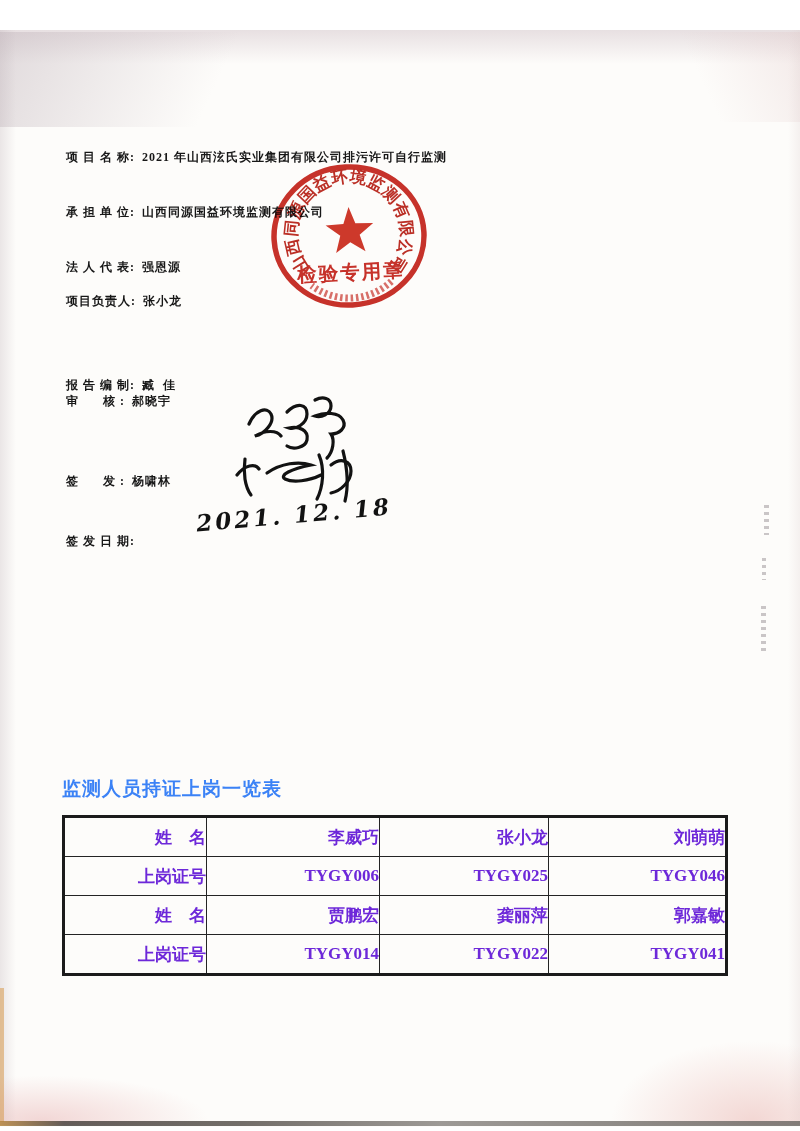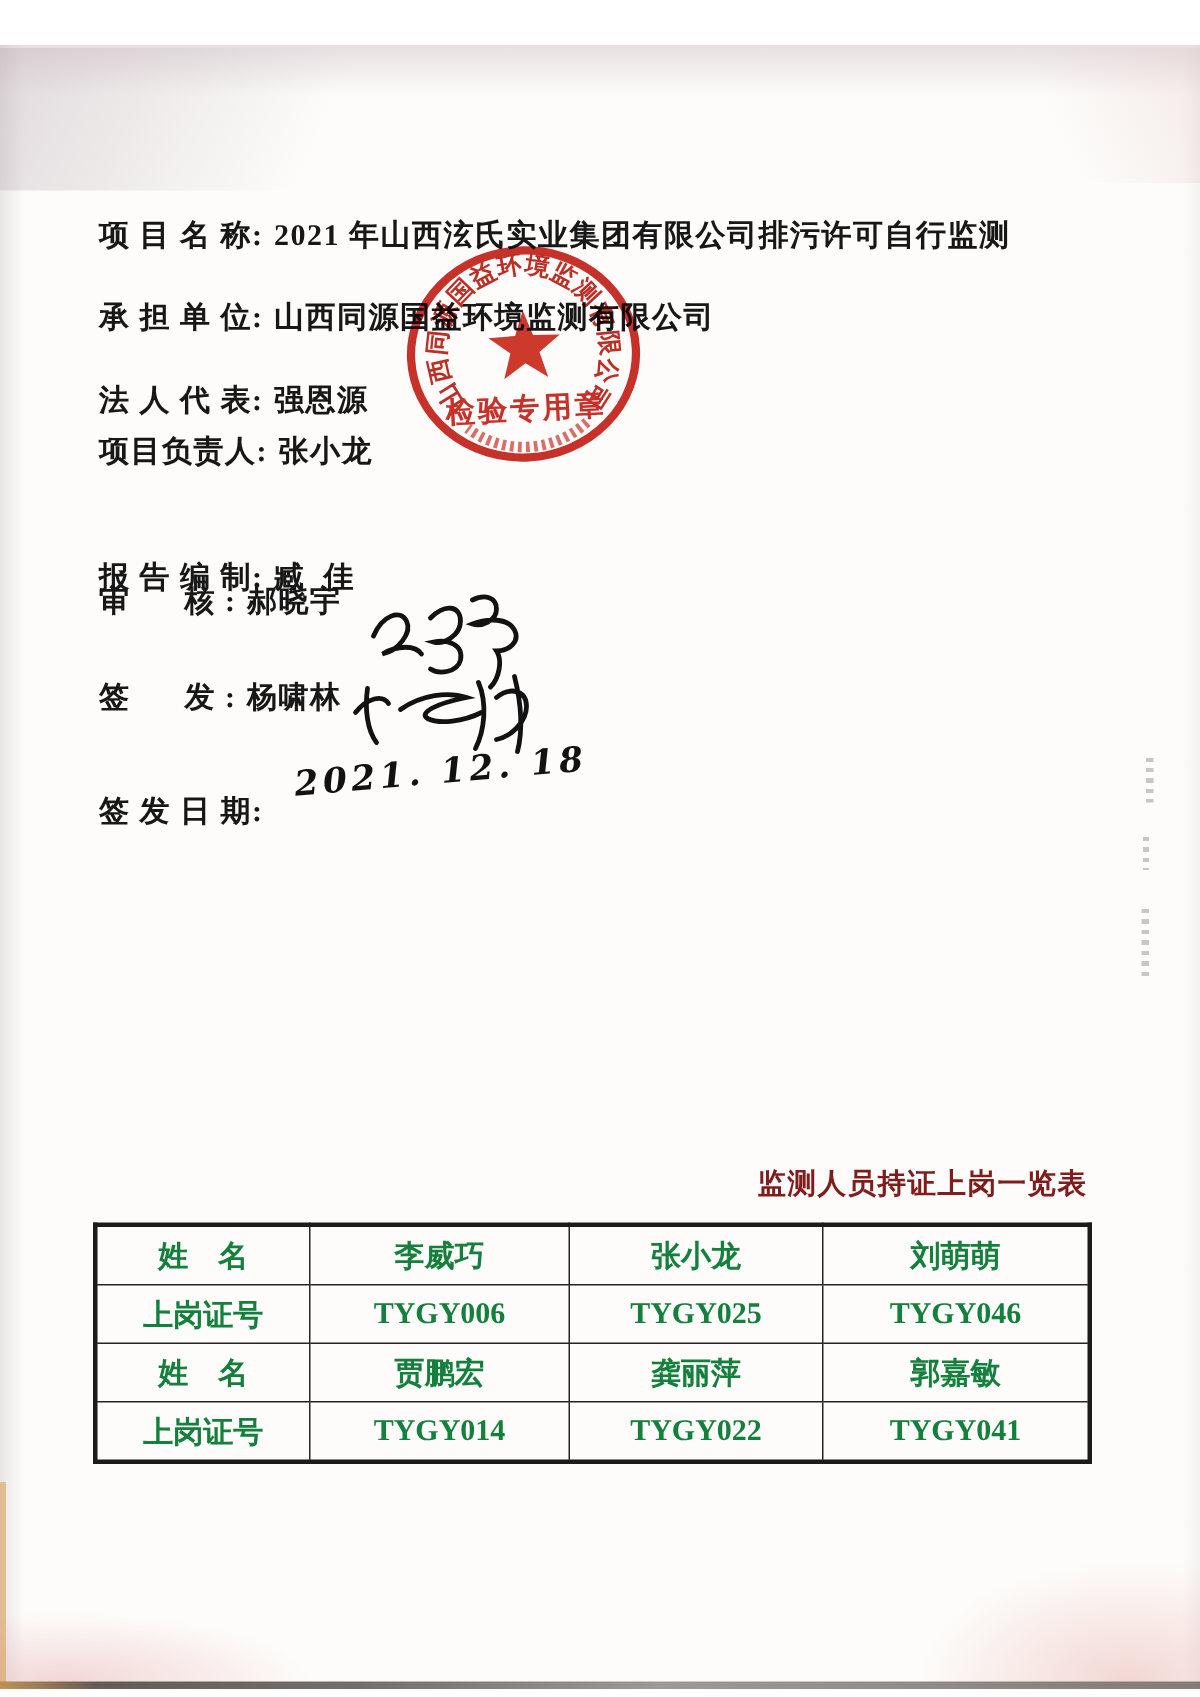--- a/index.html
+++ b/index.html
@@ -32,21 +32,21 @@
     background:linear-gradient(90deg,#b5853f 0%,#4a4440 8%,#5a5550 30%,#8c8884 55%,#7a7672 80%,#6e6a66 100%);}
   .left-orange{left:0;top:988px;width:4px;height:134px;background:#d9a05a;opacity:.6;}
   .bleed{background:repeating-linear-gradient(180deg,rgba(118,108,114,.38) 0 3px,rgba(252,250,249,0) 3px 7px);}
   .bleed1{left:764px;top:505px;width:5px;height:30px;}
   .bleed2{left:762px;top:558px;width:4px;height:22px;}
   .bleed3{left:761px;top:606px;width:5px;height:48px;}
 
   
   .line{
     position:absolute;left:66px;height:26px;line-height:26px;
-    color:#171717;font-weight:700;font-size:20px;letter-spacing:1px;
+    color:#171717;font-weight:700;font-size:12px;letter-spacing:1px;
     white-space:pre;
   }
   .line .lbl{white-space:pre;}
   .line .val{white-space:pre;margin-left:7px;}
 
   
   .stamp{
     position:absolute;left:258px;top:152px;width:182px;height:168px;
     mix-blend-mode:multiply;opacity:.93;
     transform:rotate(-3deg);
@@ -56,30 +56,30 @@
   .hand-date{
     position:absolute;left:196px;top:501px;
     font-family:"DejaVu Serif",serif;font-style:italic;font-weight:700;
     font-size:23px;color:#121212;letter-spacing:3px;
     transform:rotate(-5deg);white-space:pre;
   }
 
   
   .table-title{
     position:absolute;left:62px;top:776px;width:663px;
-    text-align:right;font-size:19px;font-weight:700;color:#7f1d1d;letter-spacing:1px;
+    text-align:left;font-size:19px;font-weight:700;color:#3b82f6;letter-spacing:1px;
   }
   table.roster{
     position:absolute;left:62px;top:815px;width:663px;height:152px;
     border-collapse:collapse;table-layout:fixed;
     border:3px solid #1b1b1b;
   }
   table.roster td{
-    border:1.6px solid #242424;text-align:center;vertical-align:middle;
-    font-weight:700;font-size:20px;color:#15803d;white-space:pre;
+    border:1.6px solid #242424;text-align:right;vertical-align:middle;
+    font-weight:700;font-size:17px;color:#6d28d9;white-space:pre;
     padding:0;height:38px;
   }
 </style>
 </head>
 <body>
 
 <div class="page"></div>
 
 <div class="artifact top-band"></div>
 <div class="artifact topleft-smudge"></div>
@@ -93,21 +93,21 @@
 <div class="artifact bleed bleed1"></div>
 <div class="artifact bleed bleed2"></div>
 <div class="artifact bleed bleed3"></div>
 
 <div class="line" style="top:144px"><span class="lbl">项 目 名 称:</span><span class="val">2021 年山西泫氏实业集团有限公司排污许可自行监测</span></div>
 <div class="line" style="top:199px"><span class="lbl">承 担 单 位:</span><span class="val">山西同源国益环境监测有限公司</span></div>
 <div class="line" style="top:254px"><span class="lbl">法 人 代 表:</span><span class="val">强恩源</span></div>
 <div class="line" style="top:288px"><span class="lbl">项目负责人:</span><span class="val">张小龙</span></div>
 <div class="line" style="top:372px"><span class="lbl">报 告 编 制:</span><span class="val">臧  佳</span></div>
 <div class="line" style="top:388px"><span class="lbl">审      核 :</span><span class="val">郝晓宇</span></div>
-<div class="line" style="top:452px"><span class="lbl">签      发 :</span><span class="val">杨啸林</span></div>
+<div class="line" style="top:468px"><span class="lbl">签      发 :</span><span class="val">杨啸林</span></div>
 <div class="line" style="top:528px"><span class="lbl">签 发 日 期:</span></div>
 
 <svg class="stamp" viewBox="0 0 182 168" xmlns="http://www.w3.org/2000/svg">
   <defs>
     <path id="arcpath" d="M 50 114 A 52 52 0 1 1 132 114" fill="none"></path>
   </defs>
   <ellipse cx="91" cy="84" rx="75" ry="69" fill="none" stroke="#c4221a" stroke-width="5.5"></ellipse>
   <path d="M 130.9 131.5 A 62 62 0 0 1 51.1 131.5" fill="none" stroke="#c4221a" stroke-width="7" stroke-dasharray="2.5 2.8" opacity="0.7"></path>
   <path d="M92,55 L98,71.7 L115.8,72.3 L101.7,83.2 L106.7,100.2 L92,90.2 L77.3,100.2 L82.3,83.2 L68.2,72.3 L86,71.7 Z" fill="#cc2a1c"></path>
   <text font-size="16.5" font-weight="bold" fill="#b81f15" letter-spacing="0.5" font-family="'Liberation Serif','DejaVu Serif',serif">

